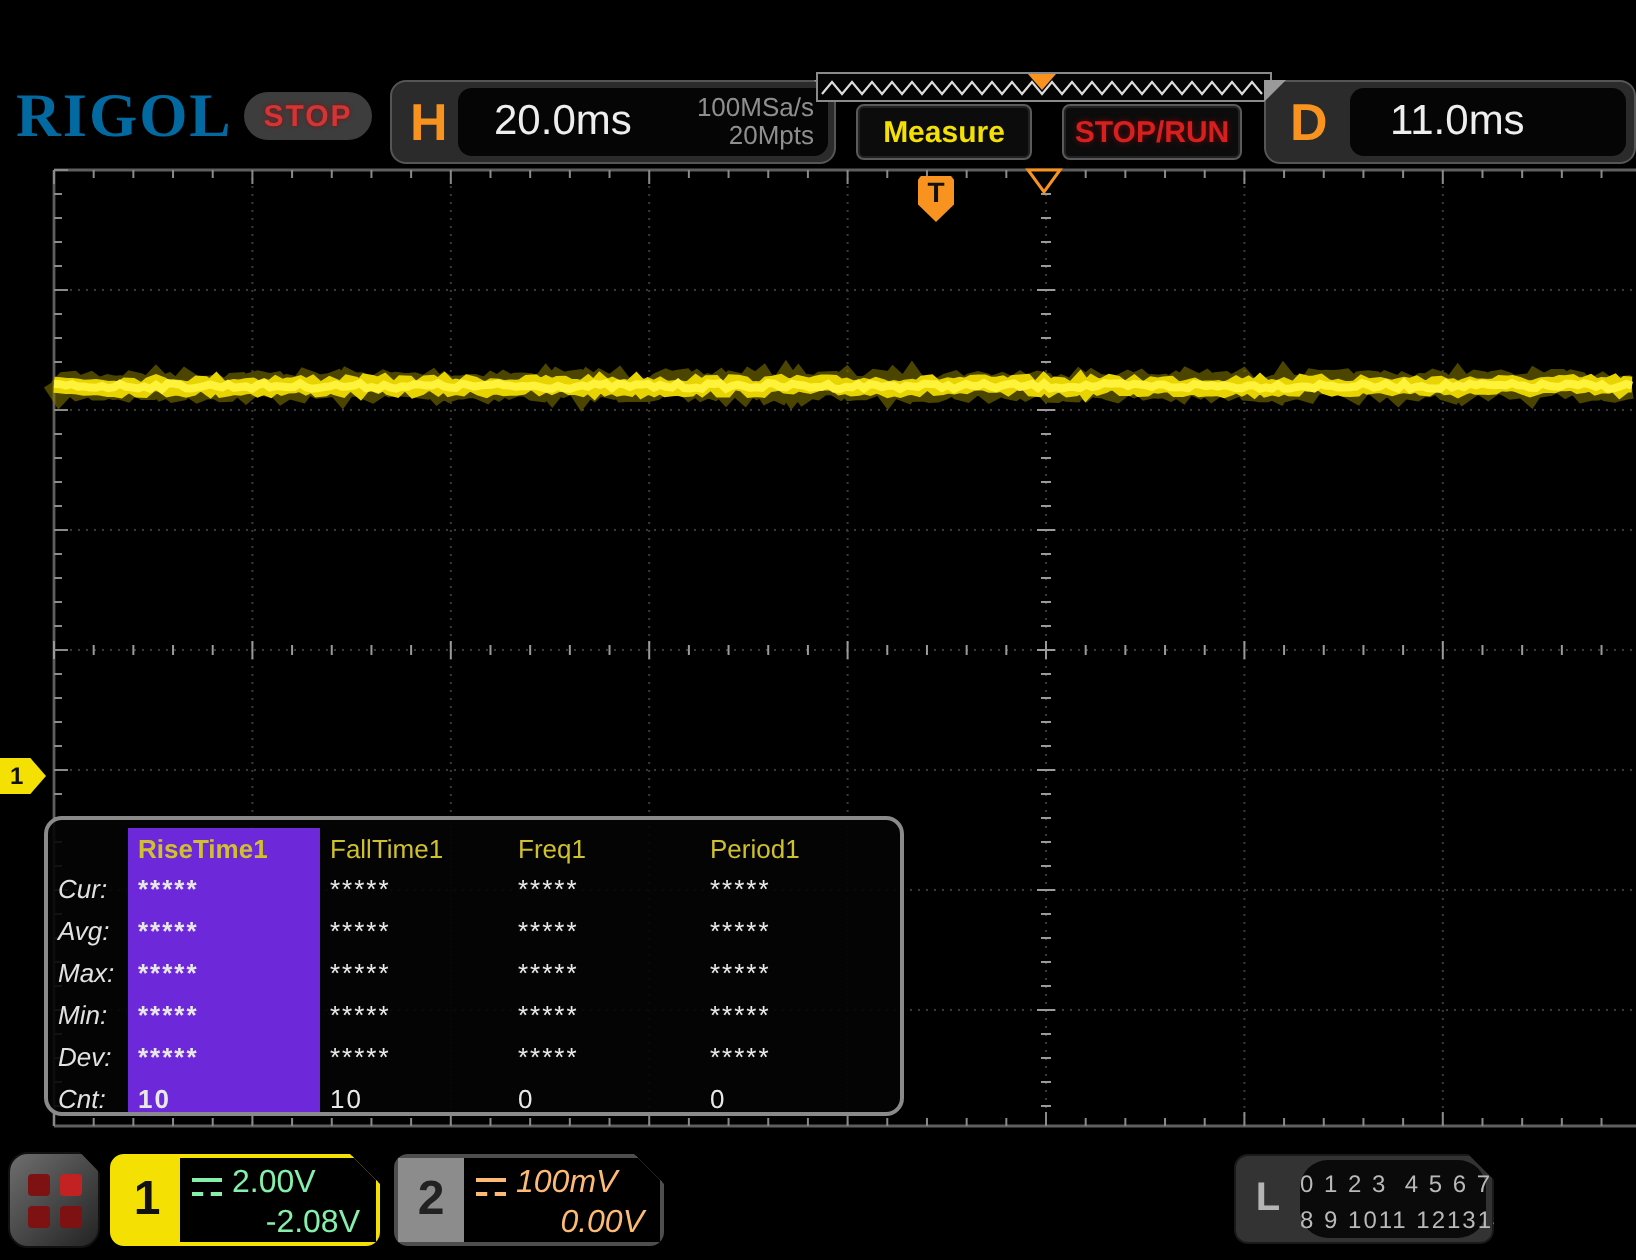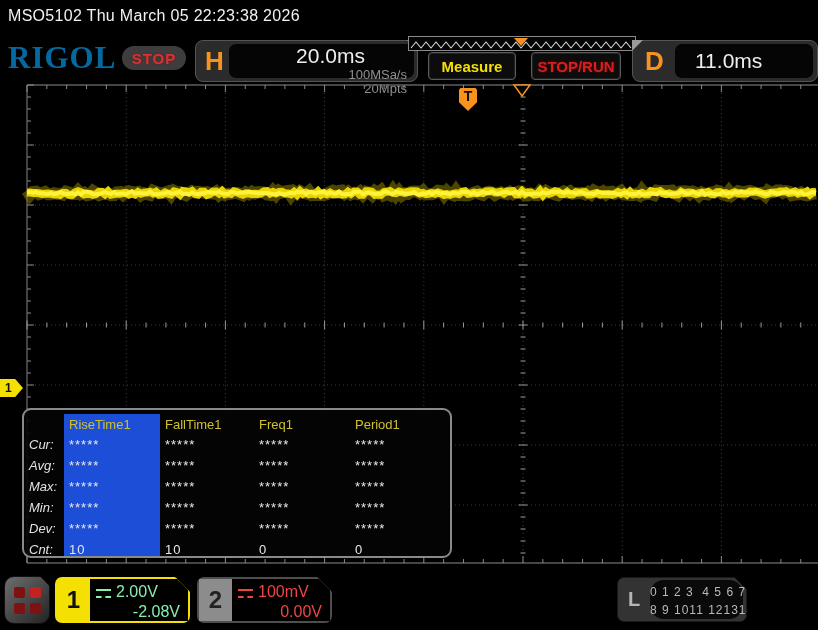--- a/index.html
+++ b/index.html
@@ -15,21 +15,21 @@
         font-weight:bold;font-size:31px;color:#0369a1;letter-spacing:1px;}
   .stop-badge{position:absolute;left:122px;top:46px;width:64px;height:24px;background:#3d3d3d;
         border-radius:14px;display:flex;align-items:center;justify-content:center;}
   .stop-badge span{color:#d23535;font-weight:bold;font-size:15px;letter-spacing:1px;
         text-shadow:0 0 2px #801010;}
 
   .hpanel{position:absolute;left:195px;top:40px;width:223px;height:42px;background:#2b2b2b;
         border:1px solid #555;border-radius:8px;box-sizing:border-box;}
   .hpanel .hletter{position:absolute;left:9px;top:5px;font-size:26px;font-weight:bold;color:#f7931e;}
   .hpanel .inner{position:absolute;left:33px;top:3px;right:3px;bottom:3px;background:#050505;
-        border-radius:7px;display:flex;align-items:center;flex-direction:column;}
+        border-radius:7px;display:flex;align-items:center;}
   .hpanel .tb{font-size:21px;color:#eee;margin-left:18px;white-space:nowrap;}
   .hpanel .sr{margin-left:auto;margin-right:7px;text-align:right;font-size:13px;color:#8f8f8f;line-height:14px;}
   .fold{position:absolute;width:0;height:0;}
   .fold.tr{right:-1px;top:-1px;border-top:11px solid #9a9a9a;border-left:11px solid transparent;}
   .fold.tl{left:-1px;top:-1px;border-top:11px solid #9a9a9a;border-right:11px solid transparent;}
 
   .overview{position:absolute;left:408px;top:36px;width:228px;height:15px;background:#040404;
         border:1px solid #8a8a8a;box-sizing:border-box;}
   .btn{position:absolute;top:52px;height:28px;background:#0c0c0c;border:1px solid #5a5a5a;
         border-radius:4px;box-sizing:border-box;display:flex;align-items:center;justify-content:center;
@@ -61,21 +61,21 @@
   .mtable{position:absolute;left:22px;top:324px;width:430px;height:150px;background:rgba(4,4,4,.9);
         border:2px solid #8a8a8a;border-radius:9px;box-sizing:border-box;overflow:hidden;padding-top:4px;}
   .mrow{display:flex;height:21px;align-items:center;font-size:13px;}
   .mrow.hdr{height:20px;}
   .mc{box-sizing:border-box;padding-left:5px;height:100%;display:flex;align-items:center;white-space:nowrap;}
   .mc.l{width:40px;color:#e2e2e2;font-style:italic;}
   .mc.c1{width:96px;}
   .mc.c2{width:94px;}
   .mc.c3{width:96px;}
   .mc.c4{width:96px;}
-  .mc.hl{background:#1d4ed8;}
+  .mc.hl{background:#6d28d9;font-weight:bold;}
   .mhdr{color:#cfc12d;}
   .mval{color:#e8e8e8;letter-spacing:1px;}
 
   
   .menu-btn{position:absolute;left:4px;top:576px;width:46px;height:48px;border-radius:10px;
         background:linear-gradient(135deg,#6e6e6e,#232323);border:1px solid #111;box-sizing:border-box;
         clip-path:polygon(0 0,78% 0,100% 22%,100% 100%,0 100%);
         display:flex;align-items:center;justify-content:center;}
   .menu-grid{display:grid;grid-template-columns:11px 11px;grid-template-rows:11px 11px;gap:5px;}
   .menu-grid i{border-radius:2px;background:#7e1212;}
@@ -87,41 +87,38 @@
         justify-content:center;font-weight:bold;font-size:24px;}
   .chan .vals{position:absolute;left:33px;right:0;top:0;bottom:0;background:#000;padding:3px 8px 3px 6px;
         box-sizing:border-box;font-size:16px;line-height:20px;}
   .chan .row1{display:flex;align-items:center;gap:5px;}
   .chan .row2{text-align:right;}
   .ch1{left:55px;border:2px solid #f5e003;background:#f5e003;}
   .ch1 .tab{background:#f5e003;color:#111;}
   .ch1 .vals{color:#86efac;}
   .ch2{left:197px;border:2px solid #4e4e4e;background:#8c8c8c;}
   .ch2 .tab{background:#8c8c8c;color:#222;}
-  .ch2 .vals{color:#ef4444;}
+  .ch2 .vals{color:#fdba74;font-style:italic;}
   .dcicon{display:inline-block;width:15px;height:9px;border-top:2px solid currentColor;
         border-bottom:2px dashed currentColor;box-sizing:border-box;margin-top:2px;}
 
   .logic{position:absolute;left:617px;top:577px;width:130px;height:45px;background:#333;
         border-radius:7px;border:1px solid #1a1a1a;box-sizing:border-box;
         clip-path:polygon(0 0,calc(100% - 13px) 0,100% 13px,100% 100%,0 100%);}
   .logic .ltab{position:absolute;left:0;top:0;bottom:0;width:32px;display:flex;align-items:center;
         justify-content:center;color:#b5b5b5;font-weight:bold;font-size:20px;}
   .logic .digits{position:absolute;left:32px;top:2px;bottom:2px;right:3px;background:#0a0a0a;
         border-radius:14px;color:#b9b9b9;font-size:12px;text-align:center;padding-top:3px;box-sizing:border-box;}
   .logic .digits div{line-height:18px;letter-spacing:1px;white-space:pre;}
 </style>
 </head>
 <body>
 
 <div class="screen">
 
-  <div class="topbar">
-    <span class="title">MSO5102  Thu March 05 22:23:38 2026</span>
-  </div>
 
   <div class="logo">RIGOL</div>
 
   <div class="stop-badge">
     <span>STOP</span>
   </div>
 
   <div class="hpanel">
     <div class="hletter">H</div>
     <div class="inner">

